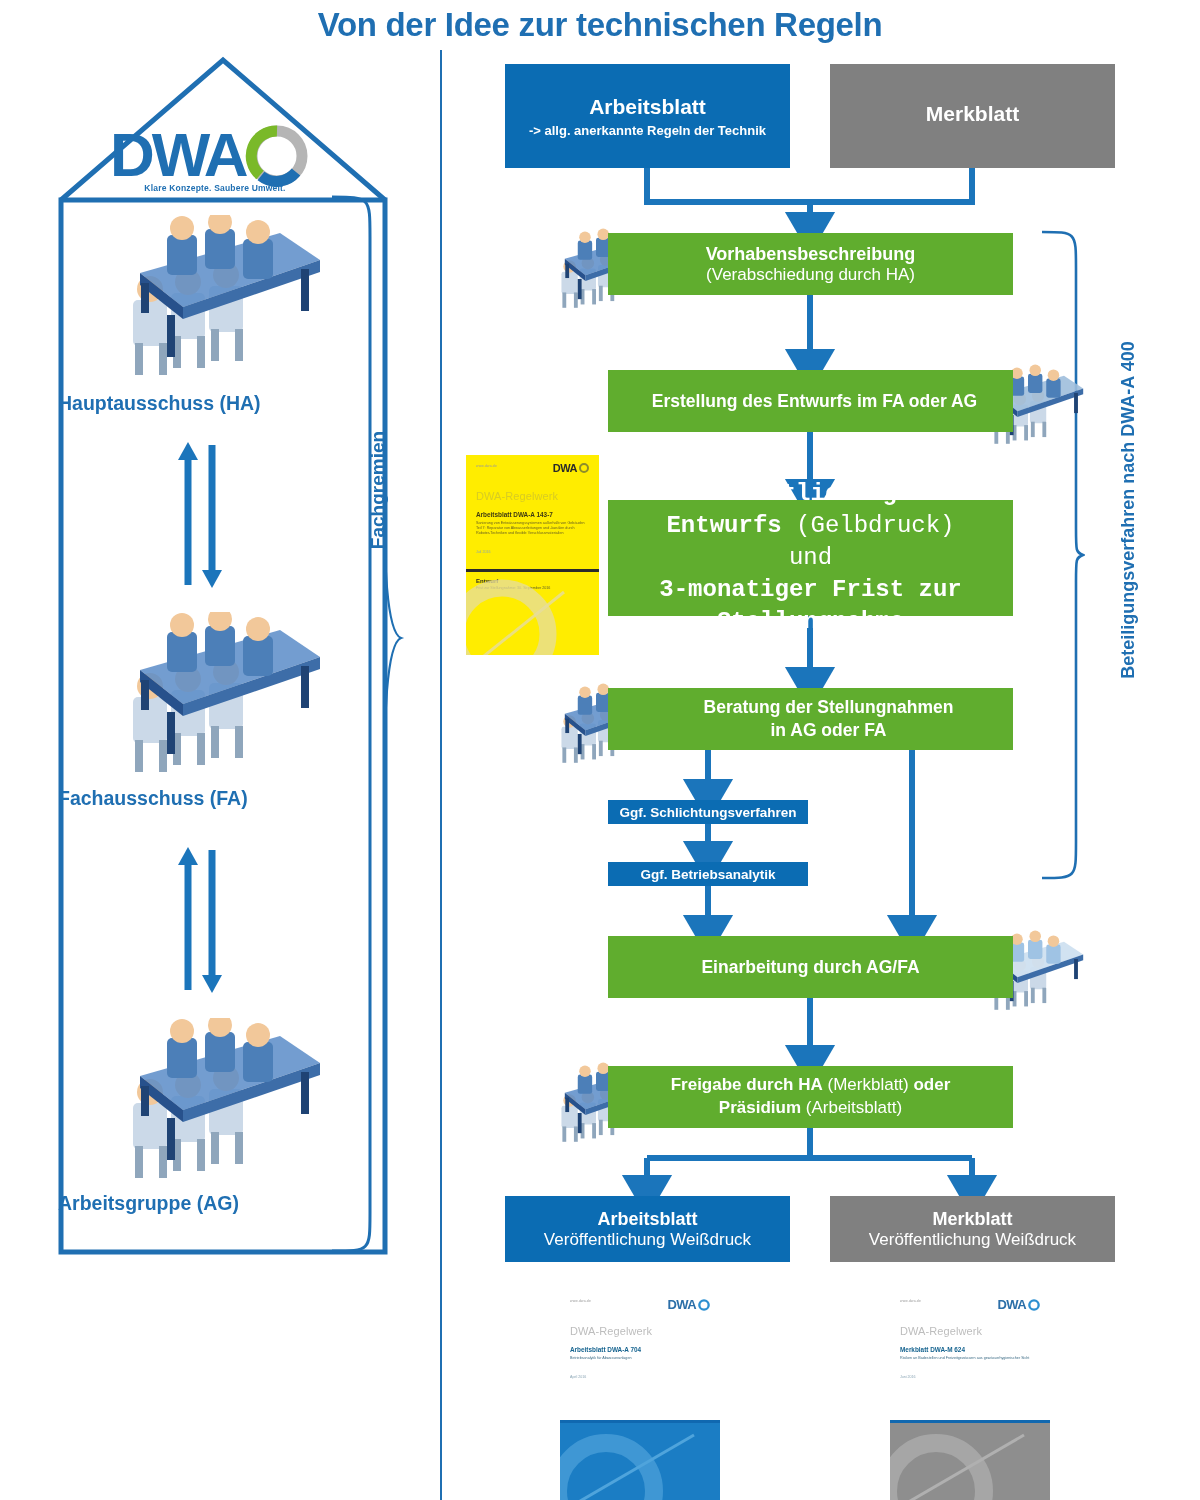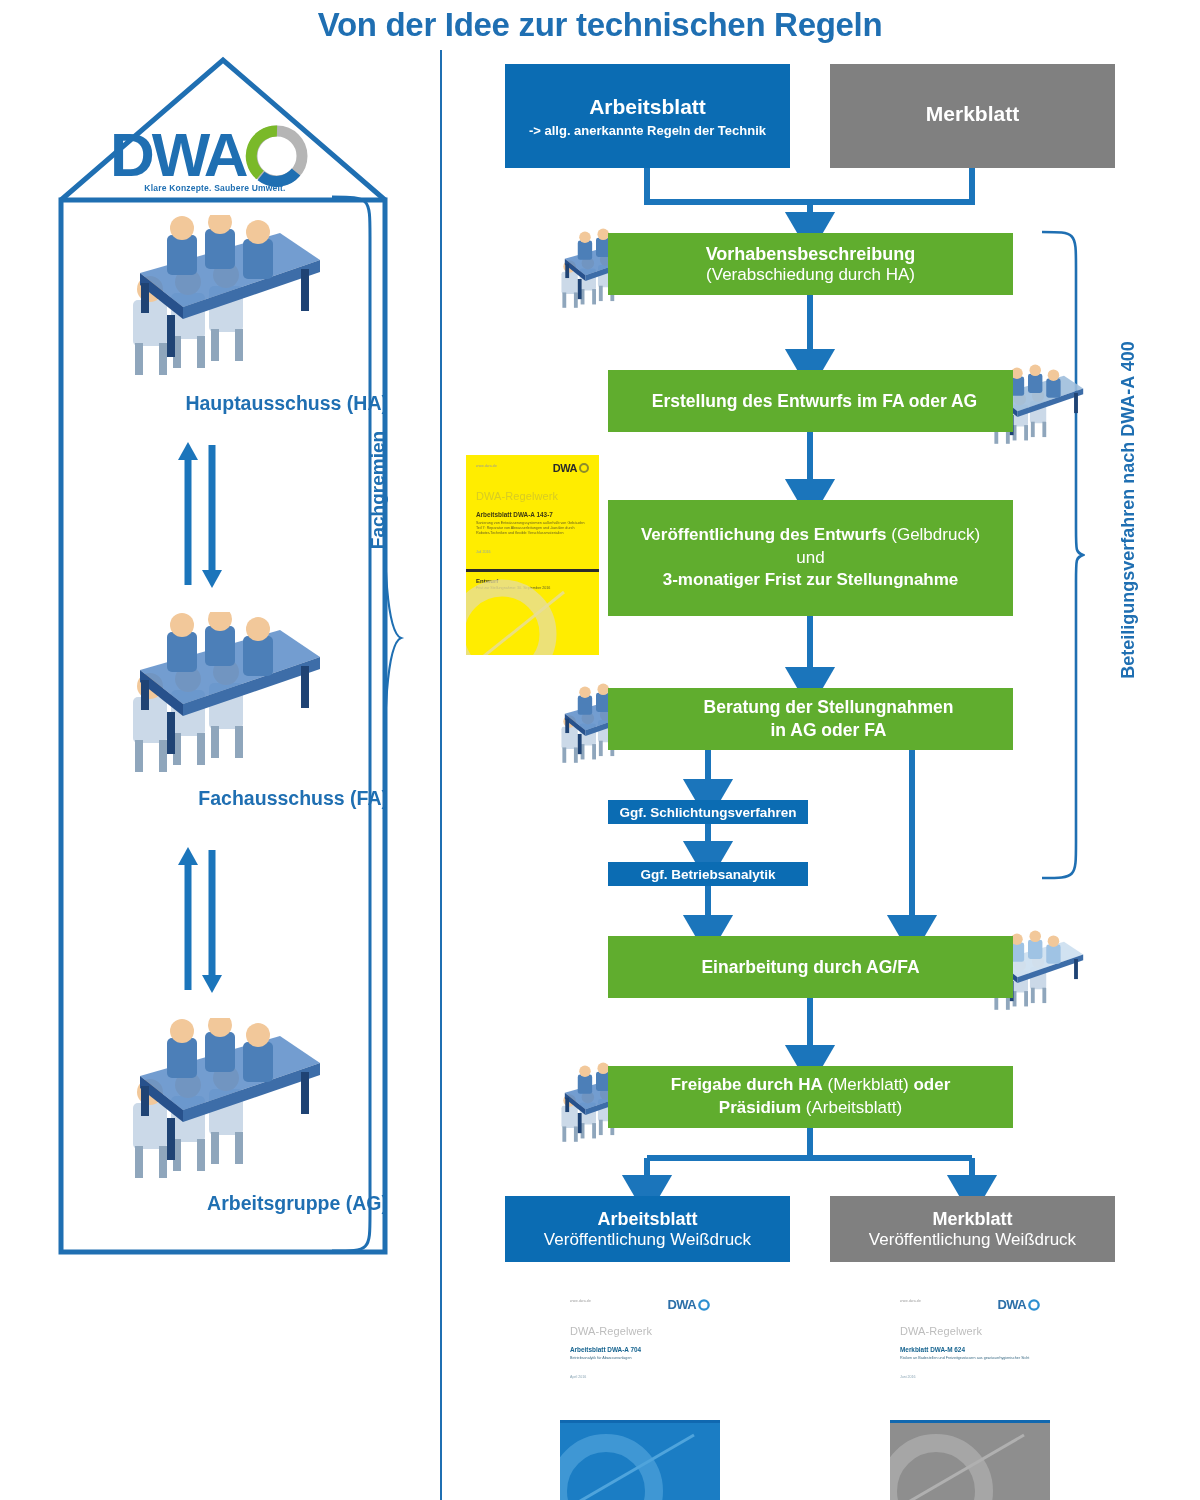--- a/index.html
+++ b/index.html
@@ -24,21 +24,21 @@
   
   #house-outline { top:55px; left:58px; width:330px; height:1200px; }
 
   #dwa-logo { top:118px; left:110px; width:210px; height:80px; }
   #dwa-tagline {
     top:183px; left:105px; width:220px; text-align:center;
     font-size:8.5px; font-weight:bold; color:#1F6FB2; letter-spacing:0.2px;
   }
 
   .committee-label {
-    width:330px; left:58px; text-align:right;
+    width:330px; left:58px; text-align:left;
     font-size:19.5px; font-weight:bold; color:#1F6FB2;
   }
   #label-ha { top:392px; }
   #label-fa { top:787px; }
   #label-ag { top:1192px; }
 
   #fachgremien-label {
     top:600px; left:367px;
     width:220px; height:30px;
     transform: rotate(-90deg);
@@ -77,21 +77,21 @@
   #box-merkblatt-top .sub { font-size:12.5px; line-height:1.35; padding:0 8px; }
 
   #box-vorhabensbeschreibung { top:233px; left:608px; width:405px; height:62px; }
   #box-vorhabensbeschreibung .ttl { font-size:18px; }
   #box-vorhabensbeschreibung .sub { font-size:17px; font-weight:normal; }
 
   #box-erstellung { top:370px; left:608px; width:405px; height:62px; }
   #box-erstellung .ttl { font-size:17.5px;padding-left:8px; }
 
   #box-veroeffentlichung { top:500px; left:608px; width:405px; height:116px; }
-  #box-veroeffentlichung .line { font-size:17px; line-height:1.33; }
+  #box-veroeffentlichung .line { font-size:24px; line-height:1.33;font-family:Liberation Mono, monospace; }
   #box-veroeffentlichung b { font-weight:bold; }
   #box-veroeffentlichung span.reg { font-weight:normal; }
 
   #box-beratung { top:688px; left:608px; width:405px; height:62px; }
   #box-beratung .ttl { font-size:17.5px; line-height:1.3;padding-left:36px; }
 
   #box-schlichtung { top:800px; left:608px; width:200px; height:24px; }
   #box-schlichtung .ttl { font-size:13.5px; }
   #box-schieds { top:862px; left:608px; width:200px; height:24px; }
   #box-schieds .ttl { font-size:13.5px; }

